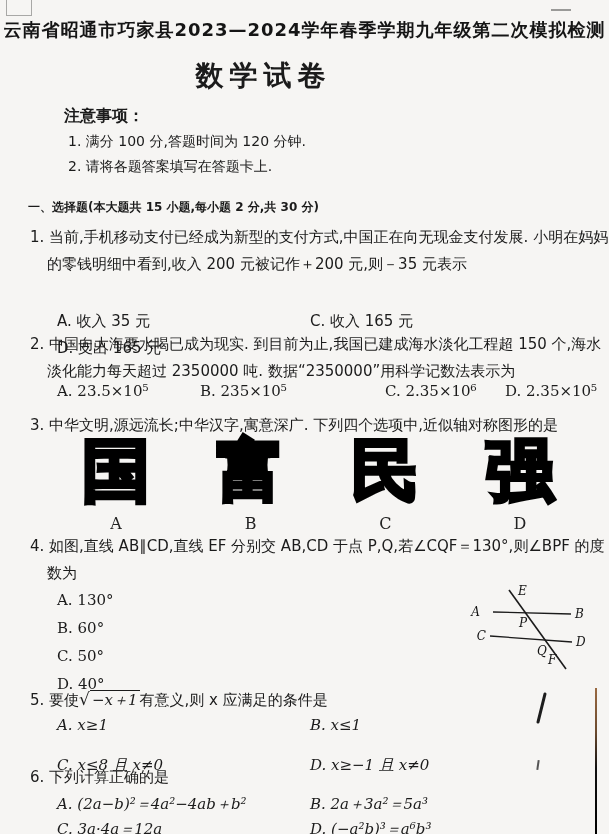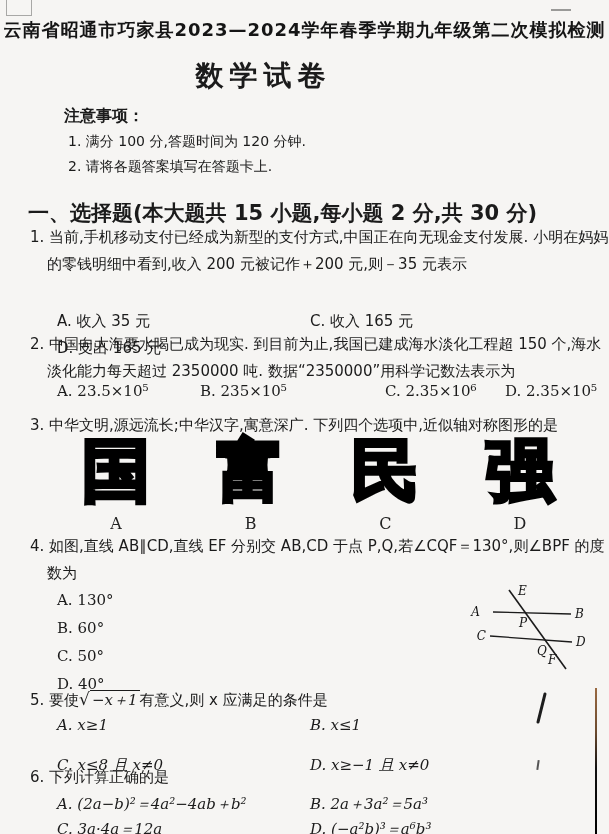--- a/index.html
+++ b/index.html
@@ -13,21 +13,21 @@
   }
   .abs{position:absolute;}
   
   .title{top:18px;left:0;width:609px;text-align:center;font-size:18px;font-weight:bold;letter-spacing:1px;color:#151515;}
   .subtitle{top:57px;left:0;width:527px;text-align:center;font-size:28px;font-weight:bold;letter-spacing:6px;}
   
   .notice-heading{top:106px;left:64px;font-size:16px;font-weight:bold;}
   .notice-item1{top:133px;left:68px;font-size:14px;}
   .notice-item2{top:158px;left:68px;font-size:14px;}
   
-  .section-heading{top:199px;left:28px;font-size:21px;font-weight:bold;}
+  .section-heading{top:199px;left:28px;font-size:12px;font-weight:bold;}
   
   .qtext{left:30px;width:564px;line-height:27px;padding-left:17px;text-indent:-17px;}
   .q1text{top:224px;}
   .q2text{top:331px;}
   .q3text{top:412px;}
   .q4text{top:533px;}
   .q6text{top:764px;}
   
   .optgrid{left:57px;width:520px;display:grid;grid-template-columns:253px auto;line-height:26px;}
   .q1opts{top:280px;row-gap:1px;margin-top:28px;}

